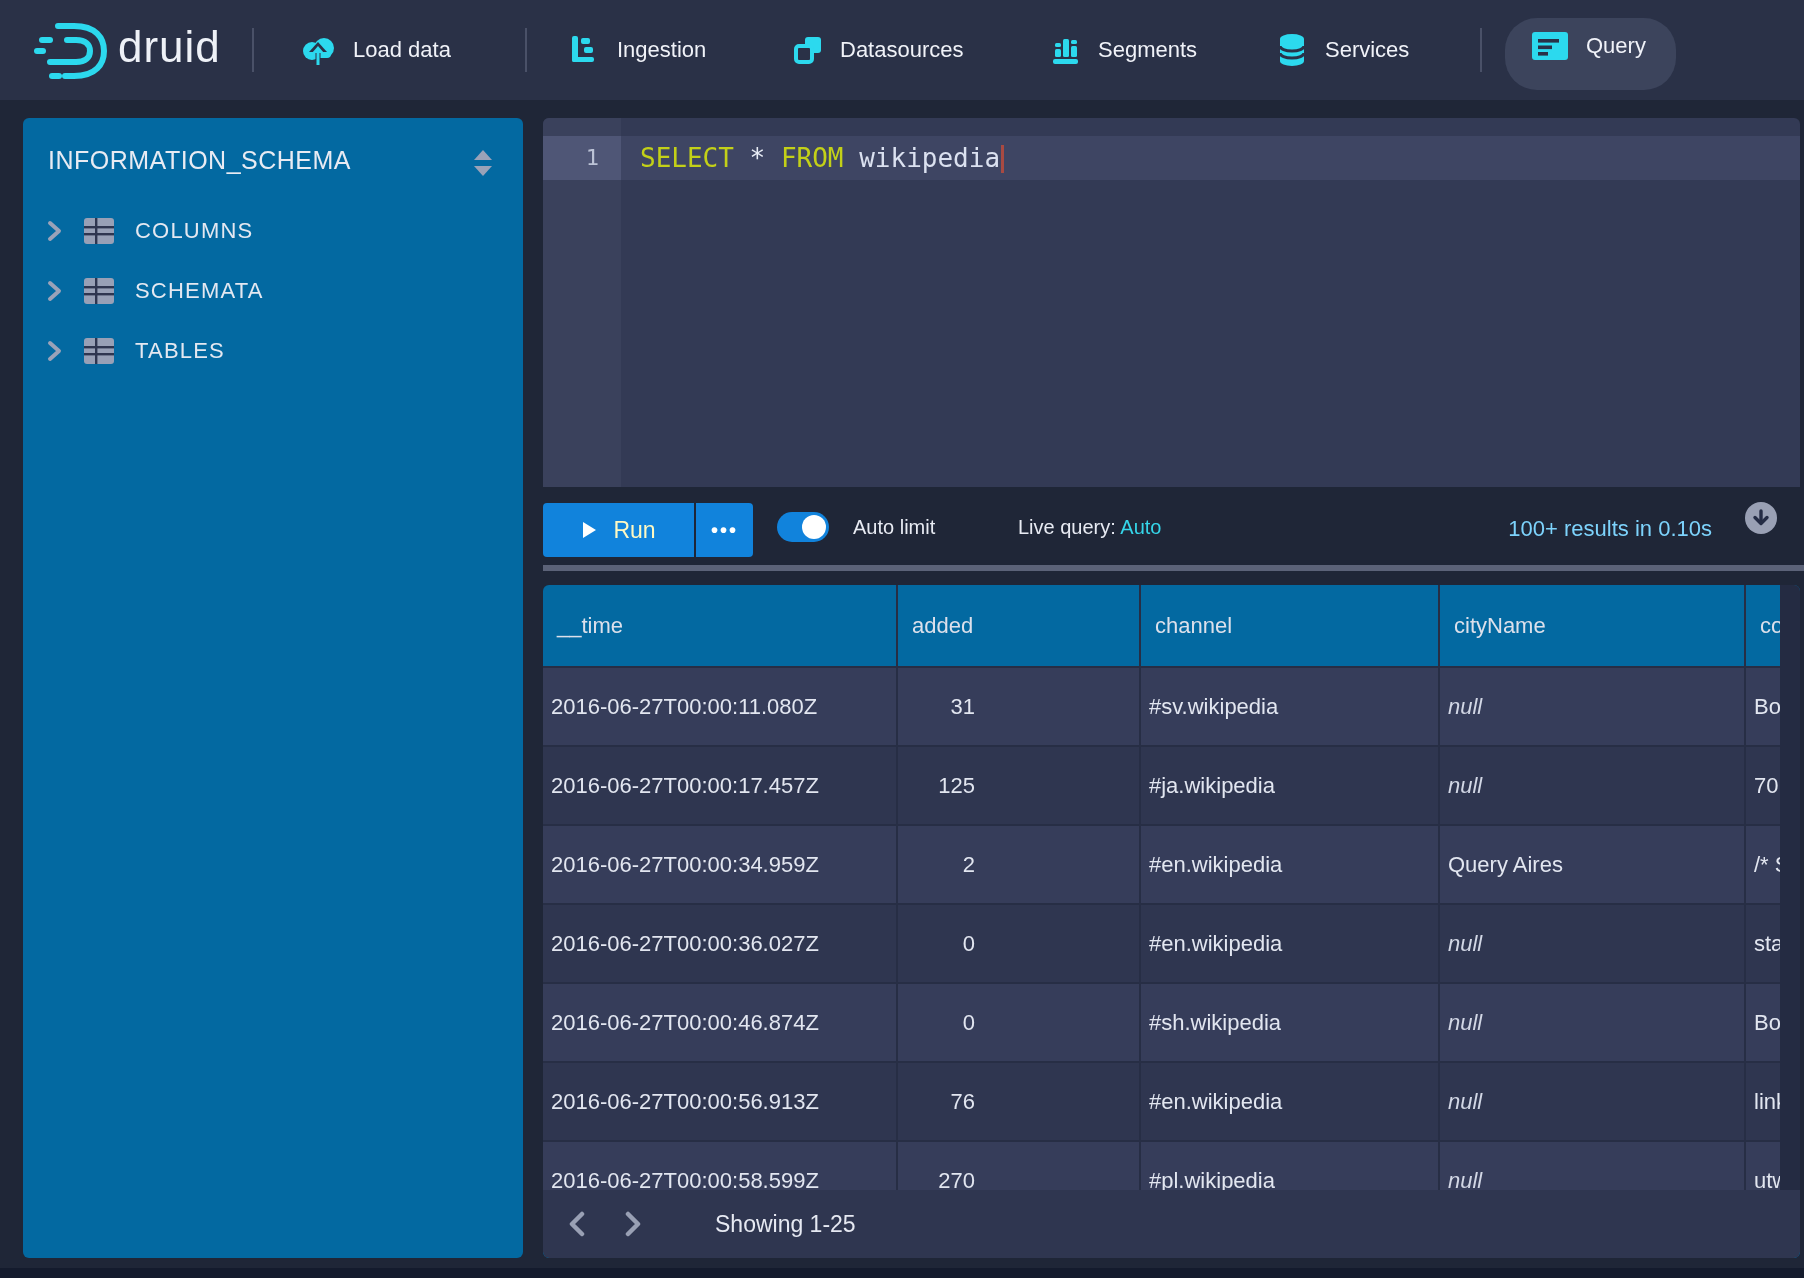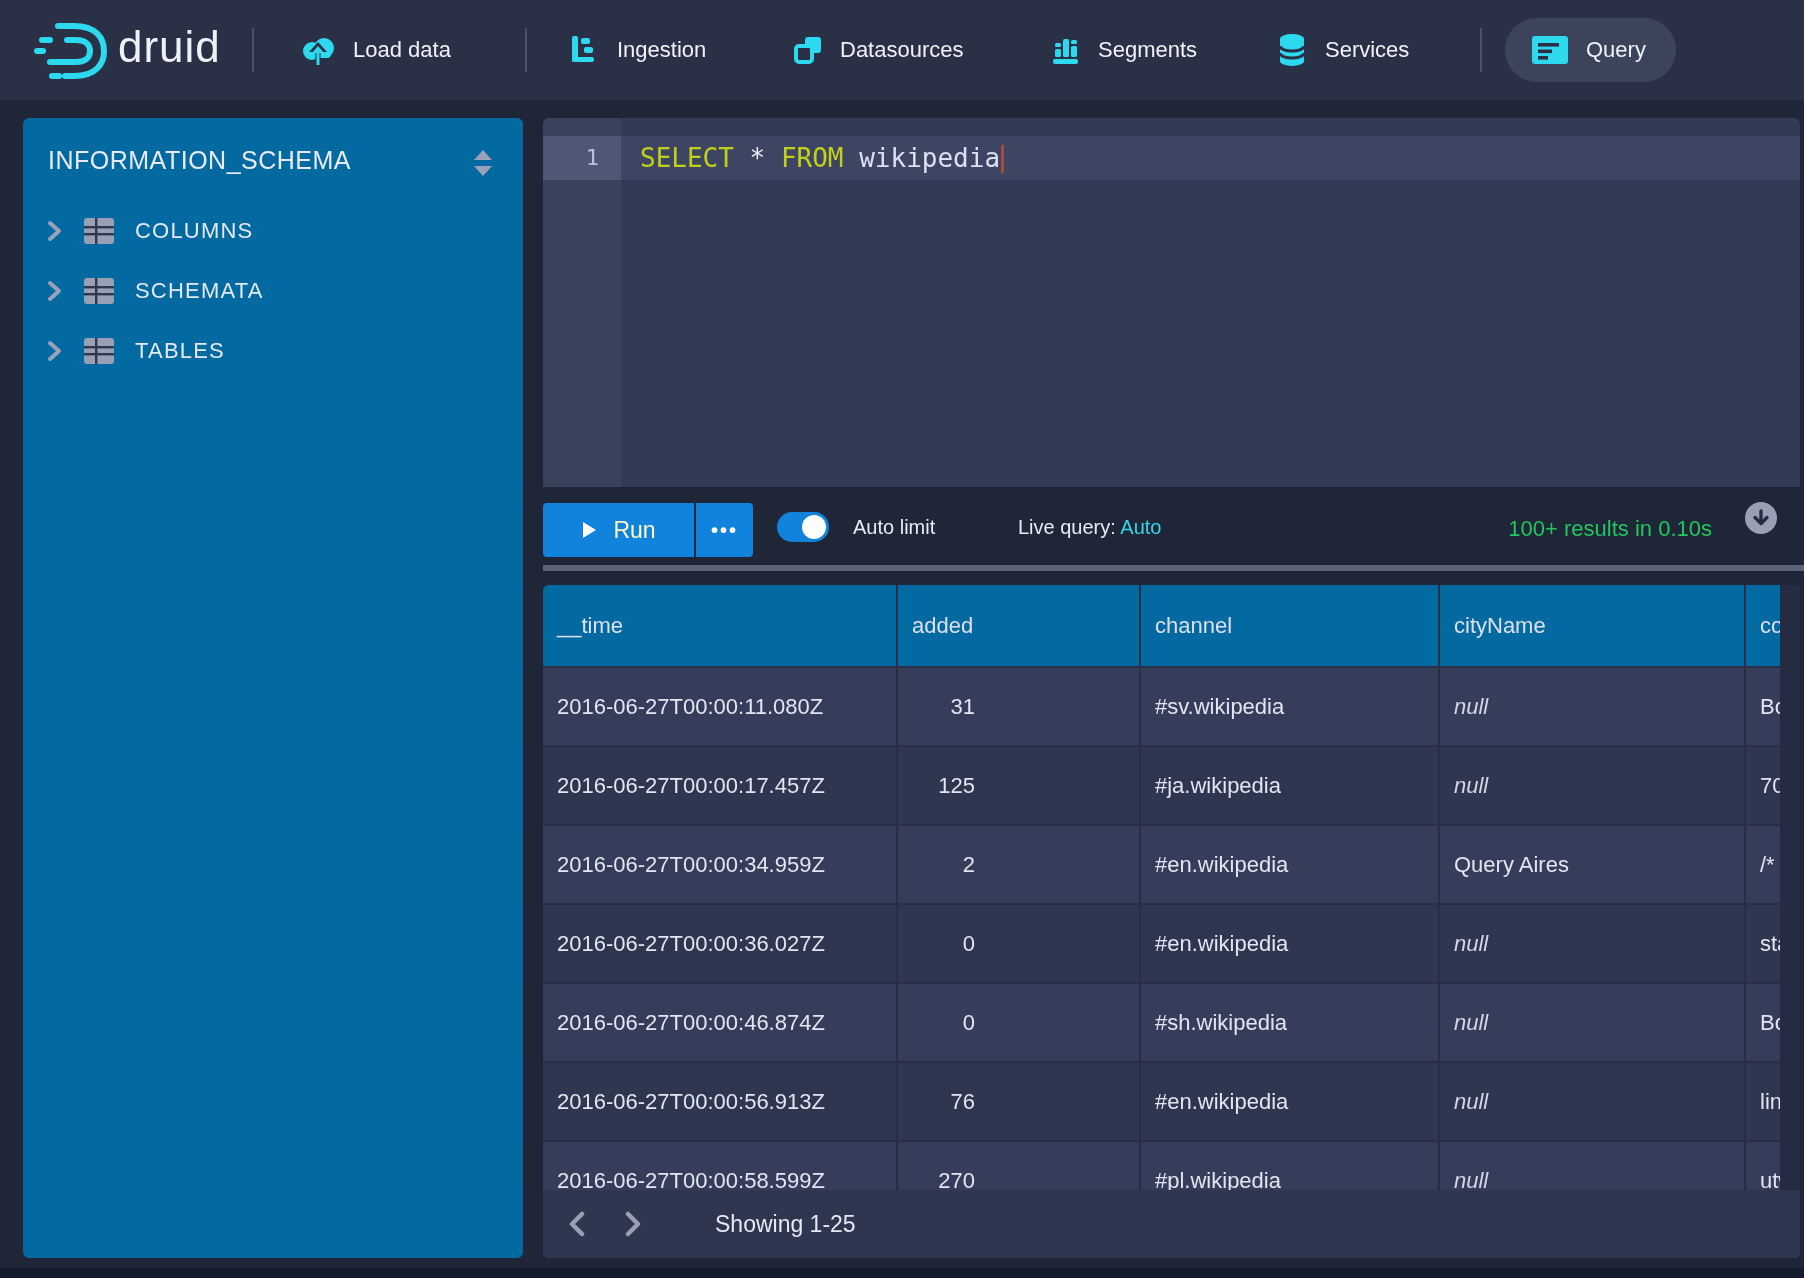--- a/index.html
+++ b/index.html
@@ -3,21 +3,21 @@
 <meta charset="utf-8">
 <style>
   html,body{margin:0;padding:0;background:#1f2637;width:1804px;height:1278px;overflow:hidden;
     font-family:"Liberation Sans",sans-serif;-webkit-font-smoothing:antialiased;}
   .abs{position:absolute;}
   
   #navbar{left:0;top:0;width:1804px;height:100px;background:#2a3147;}
   .nav-item{top:0;height:100px;display:flex;align-items:center;gap:17px;cursor:pointer;}
   .nav-label{font-size:22px;color:#f0f2f8;white-space:nowrap;}
   .nav-divider{top:28px;width:2px;height:44px;background:#4a5168;}
-  #query-pill{background:#3c445c;border-radius:32px;padding:0 30px 0 26px;height:64px;top:18px;}
+  #query-pill{background:#3c445c;border-radius:32px;padding:0 30px 16px 26px;height:56px;top:18px;}
   #logo-word{font-size:44px;font-weight:300;color:#eef1f7;letter-spacing:1px;top:22px;left:118px;}
   
   .panel{background:#0369a1;border-radius:6px;}
   
   #sidebar{left:23px;top:118px;width:500px;height:1140px;}
   #sidebar-title{left:25px;top:28px;font-size:25px;color:#e8ebf3;letter-spacing:.5px;}
   .tree-item{left:0;width:500px;height:58px;display:flex;align-items:center;cursor:pointer;}
   .tree-label{font-size:22px;color:#e4e8f1;letter-spacing:1.2px;margin-left:20px;}
   
   #editor{left:543px;top:118px;width:1257px;height:369px;background:#333a55;border-radius:6px 6px 0 0;overflow:hidden;}
@@ -33,29 +33,29 @@
   
   .blue-btn{background:#1183dc;display:flex;align-items:center;justify-content:center;cursor:pointer;}
   #run-btn{left:543px;top:503px;width:151px;height:54px;border-radius:4px 0 0 4px;gap:16px;}
   #more-btn{left:696px;top:503px;width:57px;height:54px;border-radius:0 4px 4px 0;}
   #run-label{color:#fef9c3;font-size:23px;}
   #more-label{color:#fff;font-size:20px;font-weight:bold;letter-spacing:2px;}
   #toggle{left:777px;top:512px;width:52px;height:30px;border-radius:16px;background:#1183dc;cursor:pointer;}
   #toggle-knob{position:absolute;right:3px;top:3px;width:24px;height:24px;border-radius:50%;background:#fff;}
   .bar-text{font-size:20px;color:#e8ebf3;top:516px;white-space:nowrap;}
   .cyan{color:#35d6ea;}
-  #results-summary{top:516px;right:92px;font-size:22px;color:#22c55e;white-space:nowrap;}
+  #results-summary{top:516px;right:92px;font-size:22px;color:#7dd3fc;white-space:nowrap;}
   #download-btn{right:27px;top:502px;width:32px;height:32px;border-radius:50%;background:#99a0b4;
     display:flex;align-items:center;justify-content:center;cursor:pointer;}
   #splitter{left:543px;top:565px;width:1261px;height:6px;background:#5b6278;cursor:row-resize;}
   
   #results-panel{left:543px;top:585px;width:1257px;height:673px;overflow:hidden;}
   .trow{display:flex;width:1300px;}
   .cell{box-sizing:border-box;border-right:2px solid #272e45;border-bottom:2px solid #272e45;
-    padding-left:14px;font-size:22px;color:#e2e6f0;white-space:nowrap;overflow:hidden;
+    padding-left:8px;font-size:22px;color:#e2e6f0;white-space:nowrap;overflow:hidden;
     display:flex;align-items:center;}
   .c-time{width:355px;} .c-added{width:243px;justify-content:flex-end;padding-left:12px;padding-right:164px;}
   .c-channel{width:299px;} .c-city{width:306px;} .c-comment{width:97px;border-right:none;}
   .hrow .cell{height:83px;color:#dce0eb;justify-content:flex-start;padding-left:14px;padding-right:0;}
   .drow .cell{height:79px;}
   .row-odd{background:#363d5a;} .row-even{background:#2f3650;}
   .null-val{font-style:italic;color:#d2d7e5;}
   #scroll-track{right:0;top:0;width:20px;height:607px;background:#242b42;}
   #pagination{left:0;top:605px;width:1257px;height:68px;background:#2f3650;border-radius:0 0 6px 6px;
     display:flex;align-items:center;}

